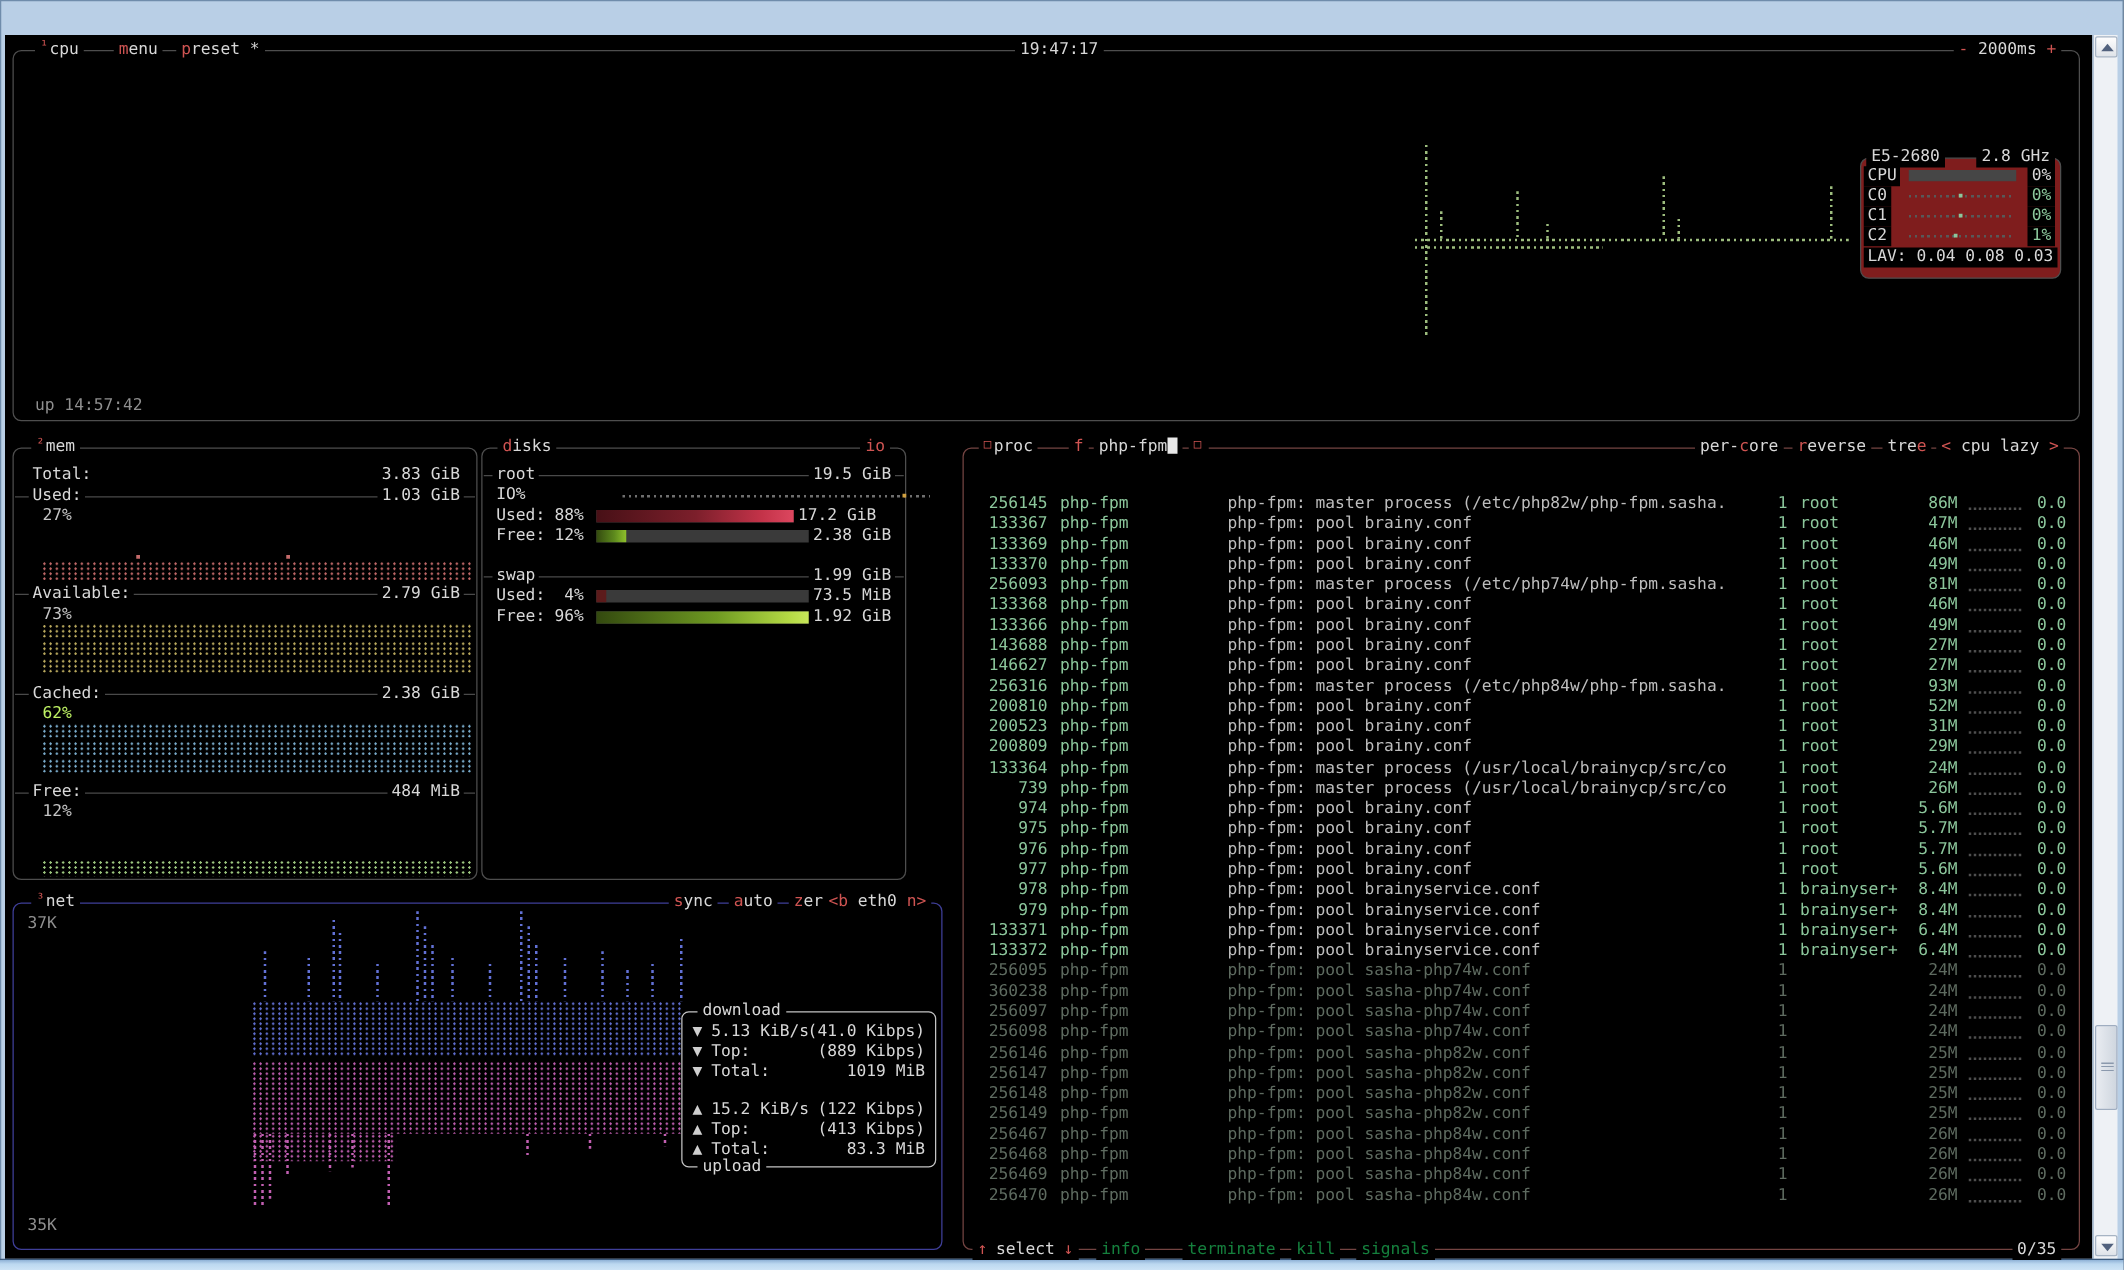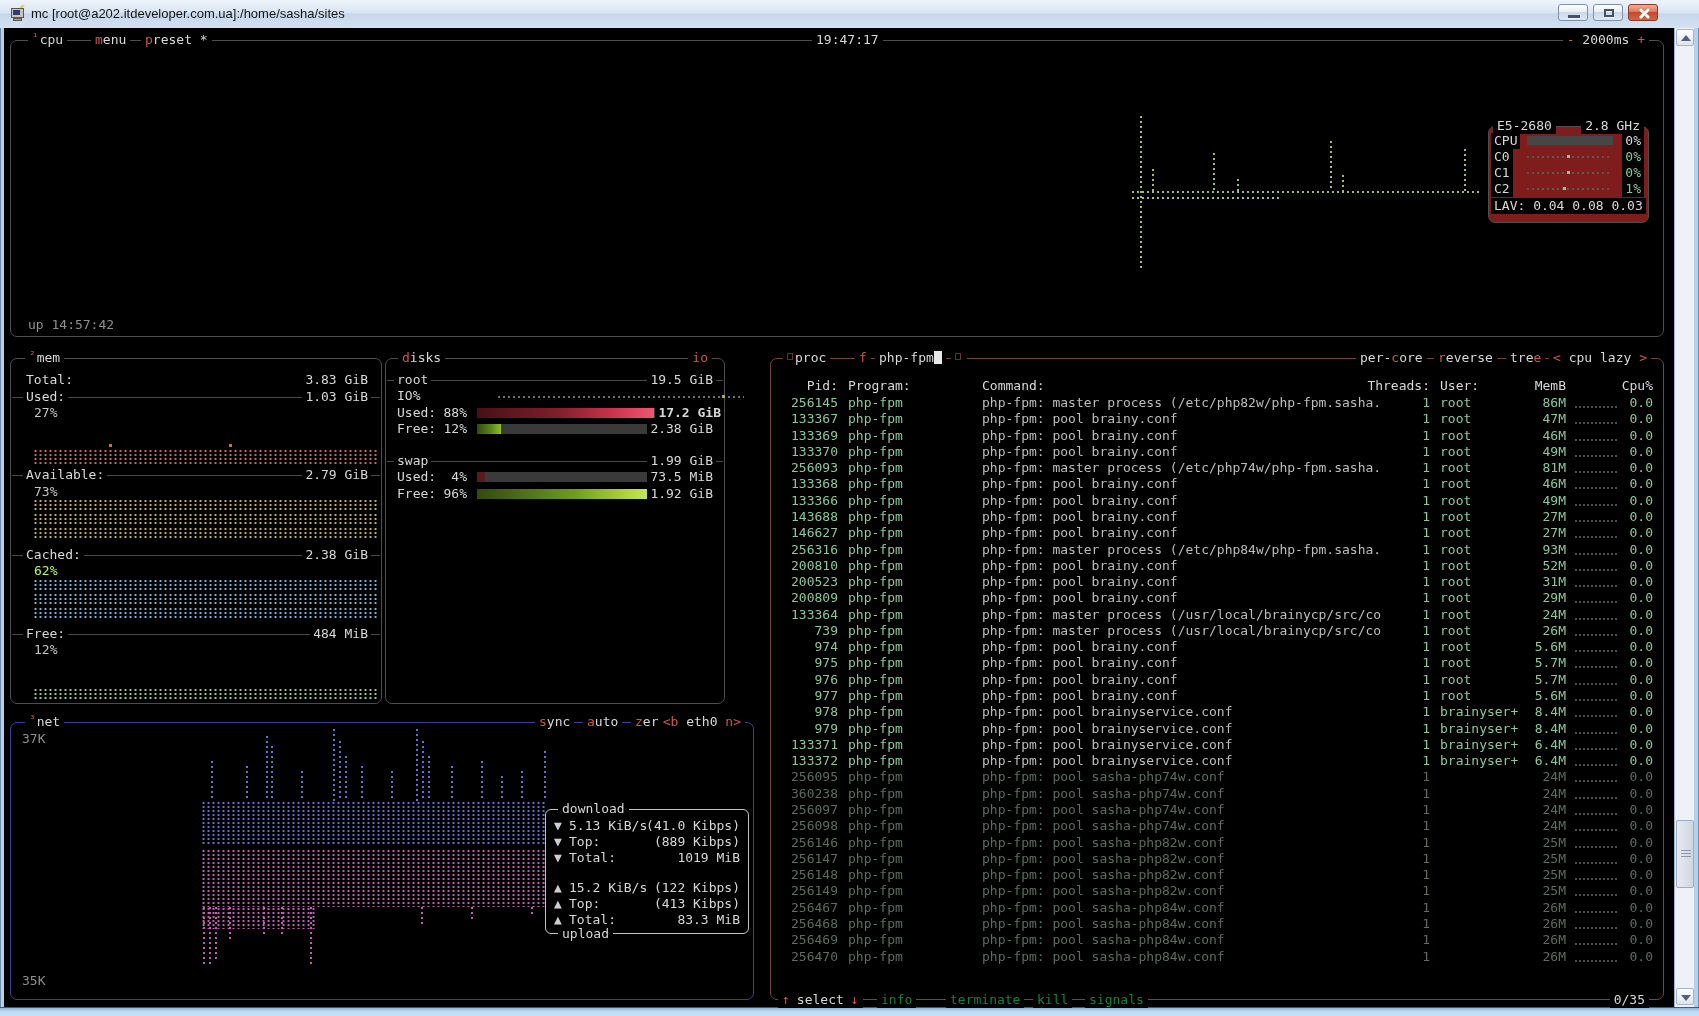--- a/index.html
+++ b/index.html
@@ -76,41 +76,20 @@
     background-image:repeating-linear-gradient(to bottom,#8b99ad 0 1px,transparent 1px 3px);}
   .bottom-strip{position:absolute;left:0;top:1007px;width:1699px;height:9px;
     background:linear-gradient(#8fb2d6,#bcd8f0 40%,#cde3f6);border-top:1px solid #3c5a7c;}
   .cursorblk{display:inline-block;width:8px;height:13px;background:#e8e8e8;vertical-align:-2px;}
 </style>
 </head>
 <body>
 
 <div class="window">
 
-  <div class="titlebar">
-    <div class="app-icon">
-      <div class="zap"></div>
-        <div class="mon"></div>
-        <div class="scr"></div>
-        <div class="base"></div>
-    </div>
-    <div class="title-text">mc [root@a202.itdeveloper.com.ua]:/home/sasha/sites</div>
-    <div class="winbtns">
-      <div class="wbtn">
-          <span class="g-min"></span>
-        </div>
-      <div class="wbtn">
-          <span class="g-max"></span>
-        </div>
-      <div class="wbtn close">
-          <span class="g-x1"></span>
-          <span class="g-x2"></span>
-        </div>
-    </div>
-  </div>
 
   <div class="screen">
 
     <div class="panel" style="left:6px;top:12px;width:1654px;height:297px;">
       <div class="bl" style="left:17px;"><span class="sup red">¹</span><span class="wt">cpu</span></div>
       <div class="bl" style="left:80px;"><span class="red">m</span><span class="wt">enu</span></div>
       <div class="bl" style="left:130px;"><span class="red">p</span><span class="wt">reset *</span></div>
       <div class="bl" style="left:801px;"><span class="wt">19:47:17</span></div>
       <div class="bl" style="right:14px;"><span class="red">-</span><span class="wt"> 2000ms </span><span class="red">+</span></div>
 
@@ -203,21 +182,21 @@
 
       <div class="trow" style="left:8px;top:29px;">IO%</div>
       <div class="hdots" style="left:112px;top:37px;width:246px;--c:#6f6f6f;"></div>
       <div class="dot2" style="left:336px;top:36px;background:#d0a040;"></div>
 
       <div class="trow" style="left:8px;top:46px;">Used:</div>
       <div class="trow" style="left:50px;top:46px;width:34px;text-align:right;">88%</div>
       <div class="bar" style="left:91px;top:49px;width:201px;">
           <div class="fill fred" style="width: 88%;"></div>
         </div>
-      <div class="trow" style="right:0;top:46px;font-weight:bold;">17.2 GiB</div>
+      <div class="trow" style="right:20px;top:46px;">17.2 GiB</div>
 
       <div class="trow" style="left:8px;top:62px;">Free:</div>
       <div class="trow" style="left:50px;top:62px;width:34px;text-align:right;">12%</div>
       <div class="bar" style="left:91px;top:65px;width:201px;">
           <div class="fill fgreen" style="width: 12%;"></div>
         </div>
       <div class="trow" style="right:8px;top:62px;">2.38 GiB</div>
 
       <div class="hline" style="left:1px;right:1px;top:102px;"></div>
       <div class="trow" style="left:8px;top:94px;">swap</div>
@@ -311,29 +290,20 @@
     <div class="panel" style="left:766px;top:330px;width:894px;height:642px;border-color:#744442;">
       <div class="bl" style="left:12px;"><span class="sq red">□</span><span class="wt">proc</span></div>
       <div class="bl" style="left:84px;"><span class="red">f</span></div>
       <div class="bl" style="left:104px;"><span class="wt">php-fpm</span><span class="cursorblk"></span></div>
       <div class="bl" style="left:180px;"><span class="red sq">□</span></div>
       <div class="bl" style="left:585px;"><span class="wt">per-</span><span class="red">c</span><span class="wt">ore</span></div>
       <div class="bl" style="left:663px;"><span class="red">r</span><span class="wt">everse</span></div>
       <div class="bl" style="left:735px;"><span class="wt">tre</span><span class="red">e</span></div>
       <div class="bl" style="right:12px;"><span class="red">&lt;</span><span class="wt"> cpu lazy </span><span class="red">&gt;</span></div>
 
-      <div class="phead" style="top:19px;">
-        <span class="h-pid">Pid:</span>
-        <span class="h-prog">Program:</span>
-        <span class="h-cmd">Command:</span>
-        <span class="h-thr">Threads:</span>
-        <span class="h-user">User:</span>
-        <span class="h-mem">MemB</span>
-        <span class="h-cpu">Cpu%</span>
-      </div>
 
       <div id="proc-rows" style="position:absolute;inset:0;overflow:hidden;">
           <div class="prow" style="top: 36px;">
             <span class="c-pid">256145</span>
             <span class="c-prog">php-fpm</span>
             <span class="c-cmd">php-fpm: master process (/etc/php82w/php-fpm.sasha.</span>
             <span class="c-thr">1</span>
             <span class="c-user">root</span>
             <span class="c-mem">86M</span>
             <span class="c-dots"></span>

